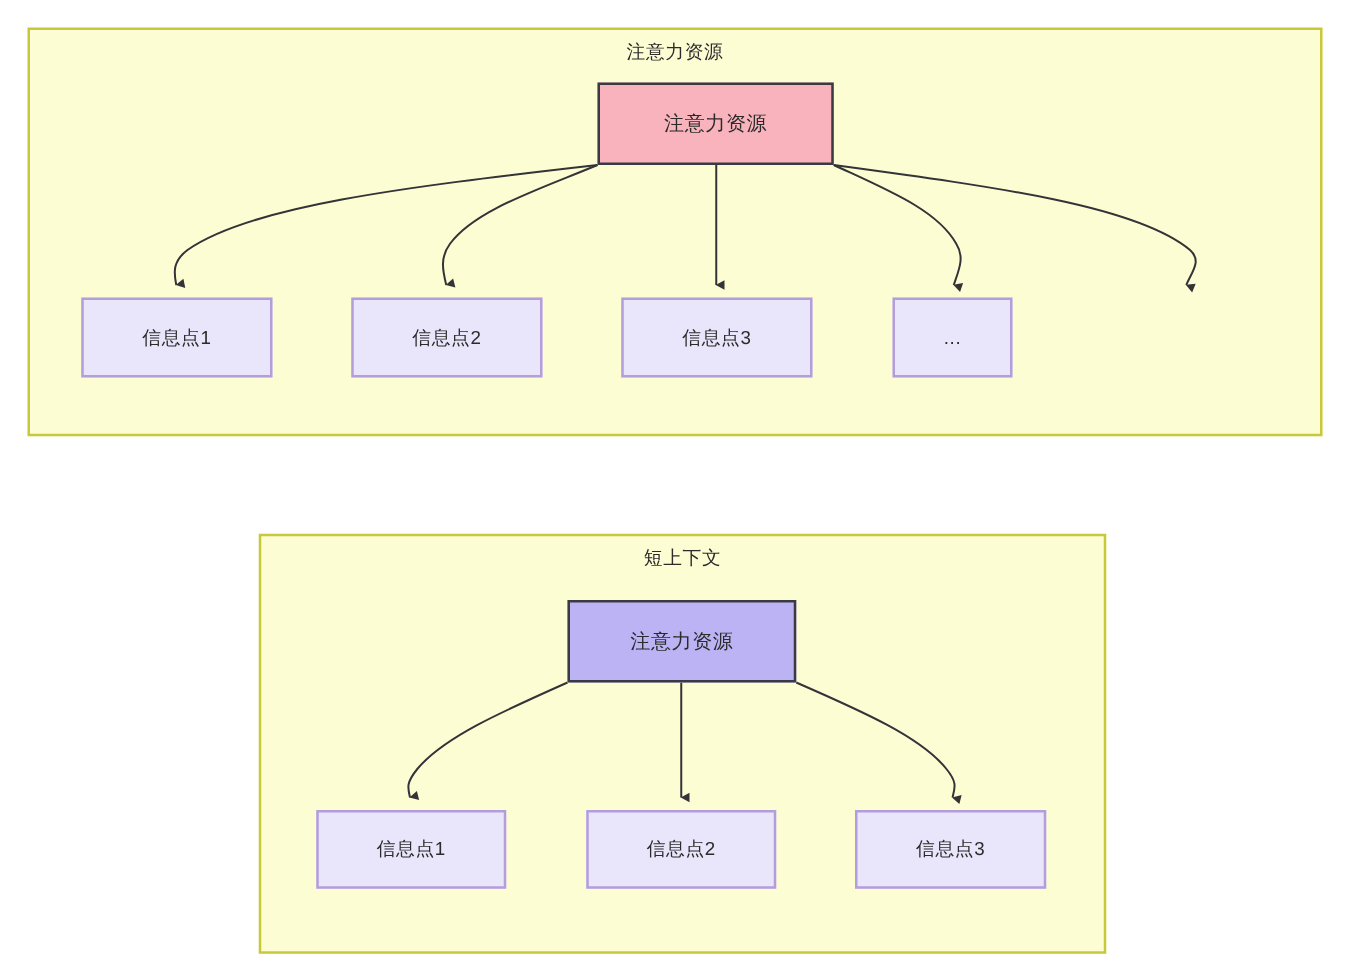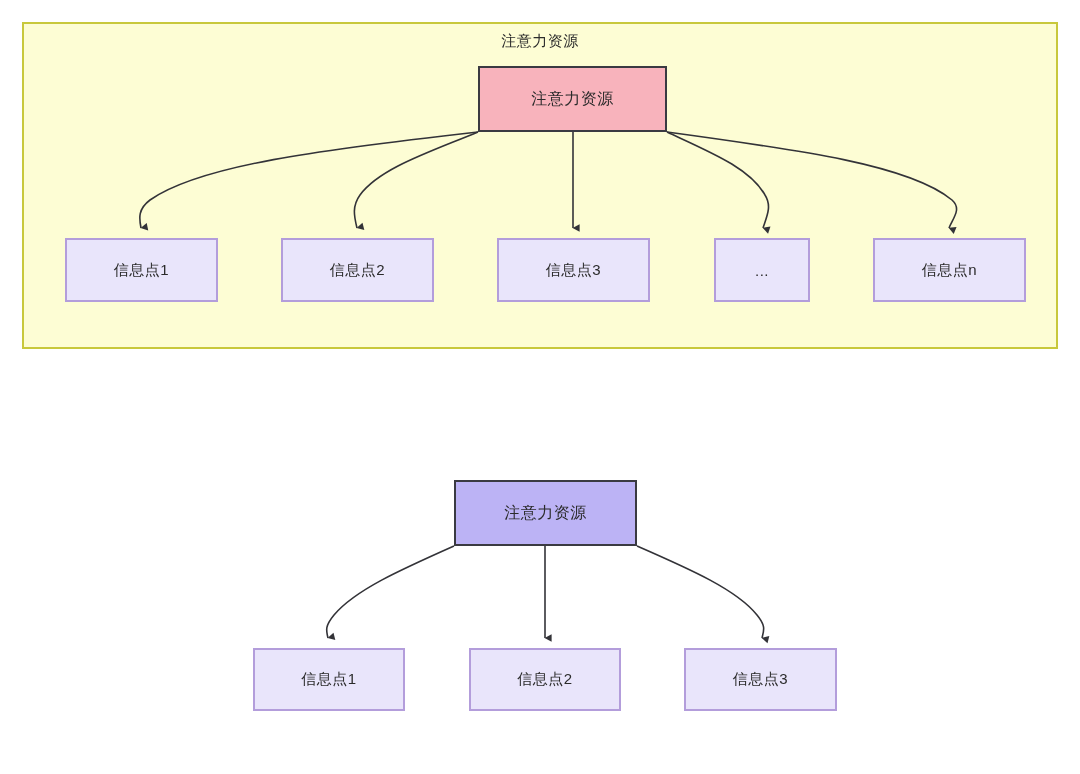--- a/index.html
+++ b/index.html
@@ -132,24 +132,24 @@
   </div>
 
   <div class="node node-leaf" style="left:497px; top:238px; width:153px; height:64px;">
     <span>信息点3</span>
   </div>
 
   <div class="node node-leaf" style="left:714px; top:238px; width:96px; height:64px;">
     <span>...</span>
   </div>
 
-  <div class="node node-leaf" style="left:873px; top:238px; width:153px; height:64px;">
-    <span>信息点n</span>
+
+  <div class="panel" id="panel-short">
+    <div class="panel-title">短上下文</div>
   </div>
-
 
   <svg class="edges">
 
     <path class="edge-path" marker-end="url(#arrowhead)" d="M454,546 C400,570 355,590 334,615 C325,626 326,630 328,638"></path>
 
     <path class="edge-path" marker-end="url(#arrowhead)" d="M545,546 L545,638"></path>
 
     <path class="edge-path" marker-end="url(#arrowhead)" d="M637,546 C692,570 737,590 757,615 C766,626 764,630 762,638"></path>
   </svg>
 

